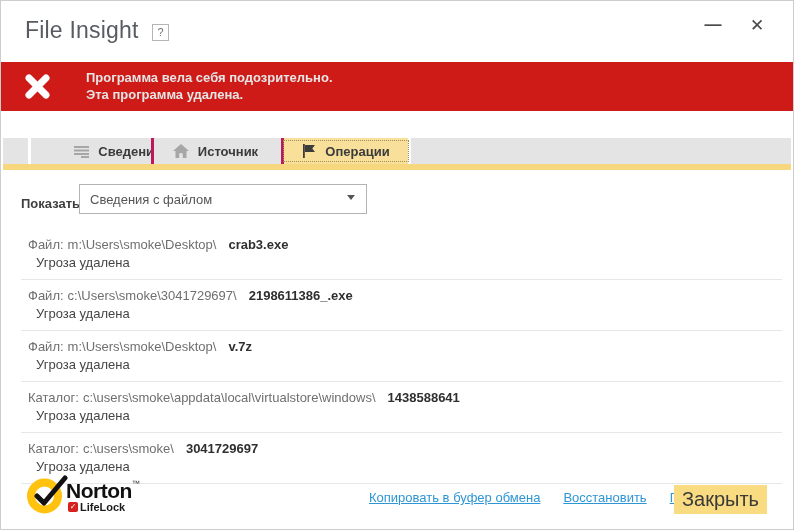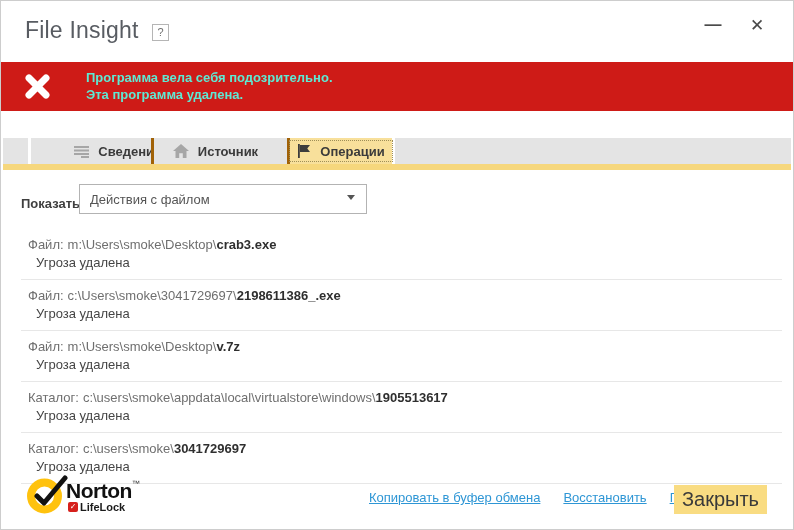--- a/index.html
+++ b/index.html
@@ -8,43 +8,43 @@
 
   
   .titlebar { position:absolute; top:0; left:0; right:0; height:61px; background:#ffffff; }
   .title { position:absolute; left:24px; top:16px; font-size:23px; font-weight:400; color:#585c62; letter-spacing:0.2px; }
   .help-btn { position:absolute; left:151px; top:23px; width:17px; height:17px; border:1px solid #b5b5b5; color:#707070; font-size:11px; line-height:15px; text-align:center; background:#fff; cursor:default; }
   .win-controls { position:absolute; right:24px; top:12px; display:flex; gap:20px; }
   .win-btn { width:24px; height:24px; display:flex; align-items:center; justify-content:center; color:#4a4a4a; font-size:17px; cursor:default; }
   .win-btn.min { font-weight:700; }
 
   
-  .banner { position:absolute; top:61px; left:0; right:0; height:49px; background:#ce1b17; color:#5eead4; display:flex; align-items:center; }
+  .banner { position:absolute; top:61px; left:0; right:0; height:49px; background:#ce1b17; color:#e5e5e5; display:flex; align-items:center; }
   .banner-x { position:absolute; left:23px; top:11px; }
   .banner-text { position:absolute; left:85px; top:7px; font-size:13px; font-weight:700; line-height:17px; }
 
   
   .tabbar { position:absolute; top:137px; left:2px; right:2px; height:26px; background:#e4e4e4; }
-  .tab { position:absolute; top:0; height:26px; display:flex; align-items:center; justify-content:center; gap:9px; background:#e4e4e4; font-size:13px; font-weight:700; color:#3b3b3b; border-left:3px solid #a16207; border-right:0; cursor:default; }
+  .tab { position:absolute; top:0; height:26px; display:flex; align-items:center; justify-content:center; gap:9px; background:#e4e4e4; font-size:13px; font-weight:700; color:#3b3b3b; border-left:3px solid #be185d; border-right:0; cursor:default; }
   .tab.first { border-left:3px solid #ffffff; }
   .tab.active { background:#f8e09b; outline:1px dotted #9f8f58; outline-offset:-3px; border-right:3px solid #ffffff; }
   .tab-strip { position:absolute; top:163px; left:2px; right:2px; height:6px; background:#f6d77d; }
   .tab-icon { display:inline-flex; }
 
   
   .filter-label { position:absolute; left:20px; top:195px; font-size:13px; font-weight:700; color:#3f3f3f; }
   .dropdown { position:absolute; left:78px; top:183px; width:288px; height:30px; border:1px solid #b3b3b3; background:#ffffff; display:flex; align-items:center; cursor:default; }
   .dropdown-value { margin-left:10px; font-size:13px; color:#555555; }
   .dropdown-caret { position:absolute; right:11px; top:10px; width:0; height:0; border-left:4px solid transparent; border-right:4px solid transparent; border-top:5px solid #555; }
 
   
   .list { position:absolute; left:20px; top:228px; width:761px; }
   .entry { padding:7px 0 8px 7px; border-bottom:1px solid #e7e7e7; }
   .entry .line1 { font-size:13px; color:#6f6f6f; line-height:17px; white-space:nowrap; }
-  .entry .line1 b { color:#2f2f2f; font-weight:700; }
+  .entry .line1 b { color:#2f2f2f; font-weight:700;margin-left:12px; }
   .entry .line1 .etype { margin-right:4px; }
   .entry .line2 { font-size:13px; color:#454545; font-weight:400; line-height:17px; padding-left:8px; margin-top:1px; }
 
   
   .brand { position:absolute; left:26px; top:474px; width:150px; height:40px; }
   .brand-check { position:absolute; left:0; top:0; }
   .brand-name { position:absolute; left:39px; top:4px; font-size:21px; font-weight:700; color:#111111; letter-spacing:-0.5px; }
   .brand-tm { font-size:8px; vertical-align:top; font-weight:400; color:#333; }
   .brand-sub { position:absolute; left:41px; top:26px; display:flex; align-items:center; gap:2px; }
   .lifelock-sq { width:10px; height:10px; background:#d6201c; border-radius:2px; color:#fff; font-size:8px; line-height:10px; text-align:center; font-weight:700; }
@@ -98,35 +98,35 @@
       <span>Сведения</span>
     </div>
     <div class="tab" style="left:148px; width:126px;">
       <span class="tab-icon">
         <svg width="16" height="14" viewBox="0 0 16 14">
           <polygon points="8,0 16,7 13.5,7 13.5,14 9.8,14 9.8,9.2 6.2,9.2 6.2,14 2.5,14 2.5,7 0,7" fill="#a6a6a6"></polygon>
         </svg>
       </span>
       <span>Источник</span>
     </div>
-    <div class="tab active" style="left:284px; width:108px;">
+    <div class="tab active" style="left:278px; width:130px;">
       <span class="tab-icon">
         <svg width="14" height="14" viewBox="0 0 14 14">
           <rect x="1" y="0" width="1.8" height="14" fill="#3c3c3c"></rect>
           <polygon points="3,1 13,1 10.3,4.5 13,8 3,8" fill="#3c3c3c"></polygon>
         </svg>
       </span>
       <span>Операции</span>
     </div>
   </div>
   <div class="tab-strip"></div>
 
   <div class="filter-label">Показать</div>
   <div class="dropdown">
-    <span class="dropdown-value">Действия с файлом</span>
+    <span class="dropdown-value">Сведения с файлом</span>
     <span class="dropdown-caret"></span>
   </div>
 
   <div class="list">
 
     <div class="entry">
       <div class="line1"><span class="etype">Файл:</span><span>m:\Users\smoke\Desktop\</span><b>crab3.exe</b></div>
       <div class="line2">Угроза удалена</div>
     </div>
 
@@ -134,21 +134,21 @@
       <div class="line1"><span class="etype">Файл:</span><span>c:\Users\smoke\3041729697\</span><b>2198611386_.exe</b></div>
       <div class="line2">Угроза удалена</div>
     </div>
 
     <div class="entry">
       <div class="line1"><span class="etype">Файл:</span><span>m:\Users\smoke\Desktop\</span><b>v.7z</b></div>
       <div class="line2">Угроза удалена</div>
     </div>
 
     <div class="entry">
-      <div class="line1"><span class="etype">Каталог:</span><span>c:\users\smoke\appdata\local\virtualstore\windows\</span><b>1905513617</b></div>
+      <div class="line1"><span class="etype">Каталог:</span><span>c:\users\smoke\appdata\local\virtualstore\windows\</span><b>1438588641</b></div>
       <div class="line2">Угроза удалена</div>
     </div>
 
     <div class="entry">
       <div class="line1"><span class="etype">Каталог:</span><span>c:\users\smoke\</span><b>3041729697</b></div>
       <div class="line2">Угроза удалена</div>
     </div>
 
   </div>
 

